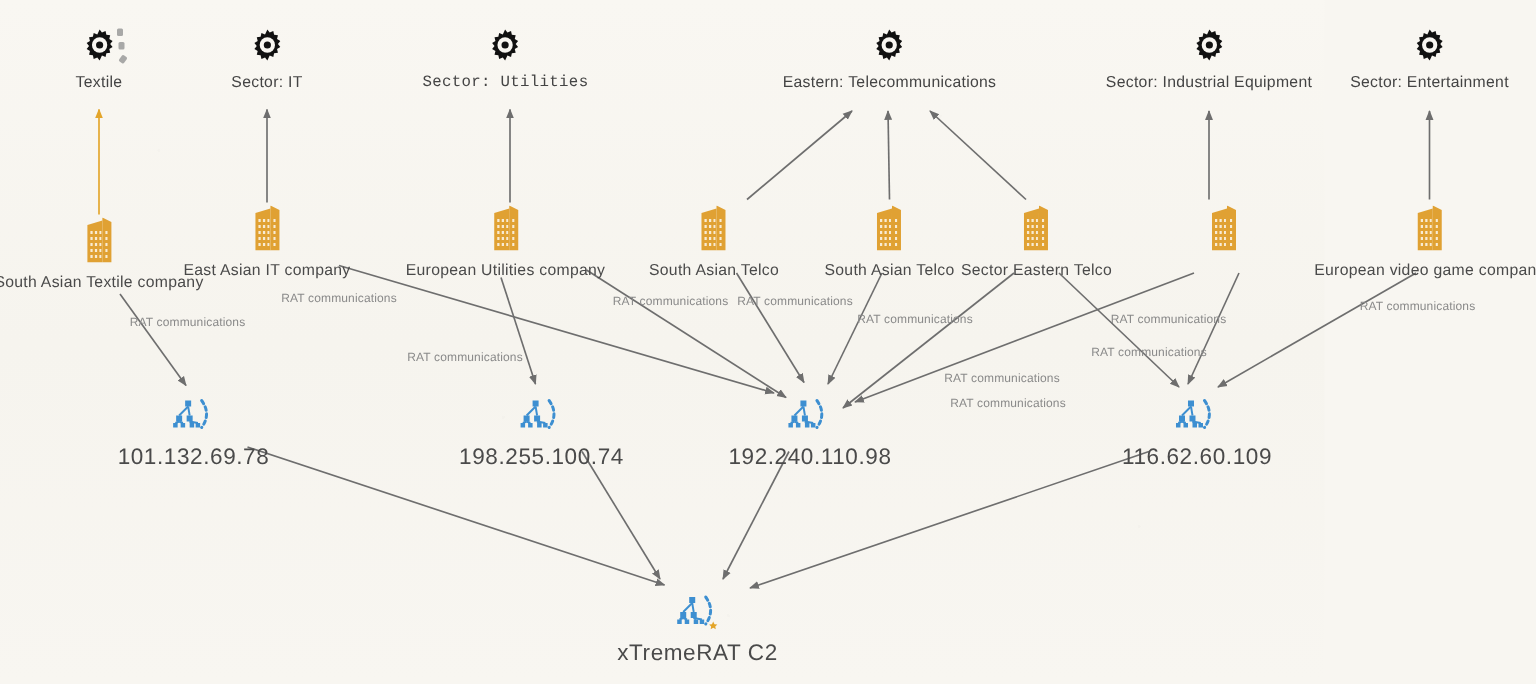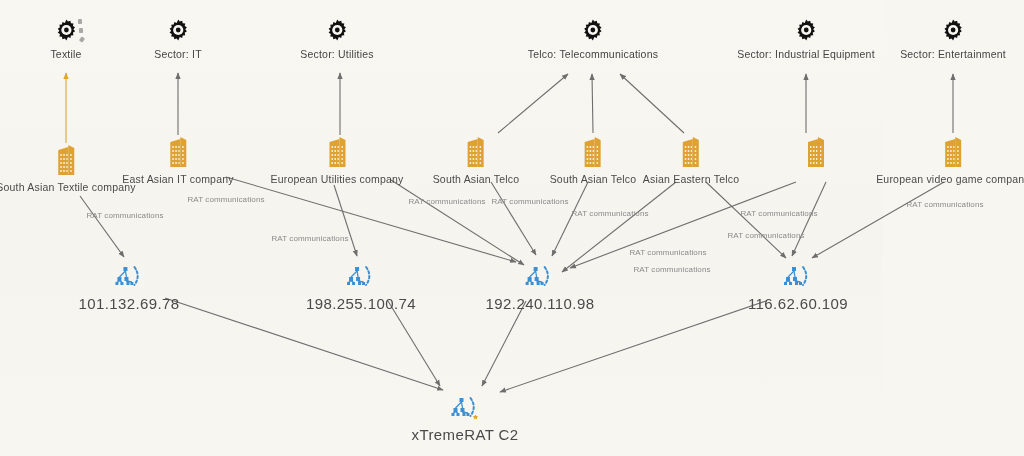--- a/index.html
+++ b/index.html
@@ -101,35 +101,35 @@
         <i style="left:2px;top:18px;transform:rotate(35deg)"></i>
       </div>
       <div class="node sector" style="left: 178px; top: 18px;">
         <span class="glyph"><svg width="24" height="24" viewBox="0 0 24 24" xmlns="http://www.w3.org/2000/svg">
             <path fill="#111" d="M12 1.6l1.55 2.02 2.4-.95.55 2.52 2.55.3-.6 2.5 2.2 1.35-1.6 2 1.6 2-2.2 1.35.6 2.5-2.55.3-.55 2.52-2.4-.95L12 22.4l-1.55-2.02-2.4.95-.55-2.52-2.55-.3.6-2.5-2.2-1.35 1.6-2-1.6-2 2.2-1.35-.6-2.5 2.55-.3.55-2.52 2.4.95L12 1.6z"></path>
             <circle cx="12" cy="12" r="5.1" fill="#f8f6f1"></circle>
             <circle cx="12" cy="12" r="2.4" fill="#111"></circle>
           </svg></span>
         <span class="nlabel">Sector: IT</span>
       </div>
-      <div class="node sector" style="left: 337px; top: 18px;">
+      <div class="node sector" style="left: 337px; top: 18px; font-family: Liberation Mono, monospace;">
         <span class="glyph"><svg width="24" height="24" viewBox="0 0 24 24" xmlns="http://www.w3.org/2000/svg">
             <path fill="#111" d="M12 1.6l1.55 2.02 2.4-.95.55 2.52 2.55.3-.6 2.5 2.2 1.35-1.6 2 1.6 2-2.2 1.35.6 2.5-2.55.3-.55 2.52-2.4-.95L12 22.4l-1.55-2.02-2.4.95-.55-2.52-2.55-.3.6-2.5-2.2-1.35 1.6-2-1.6-2 2.2-1.35-.6-2.5 2.55-.3.55-2.52 2.4.95L12 1.6z"></path>
             <circle cx="12" cy="12" r="5.1" fill="#f8f6f1"></circle>
             <circle cx="12" cy="12" r="2.4" fill="#111"></circle>
           </svg></span>
         <span class="nlabel">Sector: Utilities</span>
       </div>
       <div class="node sector" style="left: 593px; top: 18px;">
         <span class="glyph"><svg width="24" height="24" viewBox="0 0 24 24" xmlns="http://www.w3.org/2000/svg">
             <path fill="#111" d="M12 1.6l1.55 2.02 2.4-.95.55 2.52 2.55.3-.6 2.5 2.2 1.35-1.6 2 1.6 2-2.2 1.35.6 2.5-2.55.3-.55 2.52-2.4-.95L12 22.4l-1.55-2.02-2.4.95-.55-2.52-2.55-.3.6-2.5-2.2-1.35 1.6-2-1.6-2 2.2-1.35-.6-2.5 2.55-.3.55-2.52 2.4.95L12 1.6z"></path>
             <circle cx="12" cy="12" r="5.1" fill="#f8f6f1"></circle>
             <circle cx="12" cy="12" r="2.4" fill="#111"></circle>
           </svg></span>
-        <span class="nlabel">Telco: Telecommunications</span>
+        <span class="nlabel">Eastern: Telecommunications</span>
       </div>
       <div class="node sector" style="left: 806px; top: 18px; text-align: center;">
         <span class="glyph"><svg width="24" height="24" viewBox="0 0 24 24" xmlns="http://www.w3.org/2000/svg">
             <path fill="#111" d="M12 1.6l1.55 2.02 2.4-.95.55 2.52 2.55.3-.6 2.5 2.2 1.35-1.6 2 1.6 2-2.2 1.35.6 2.5-2.55.3-.55 2.52-2.4-.95L12 22.4l-1.55-2.02-2.4.95-.55-2.52-2.55-.3.6-2.5-2.2-1.35 1.6-2-1.6-2 2.2-1.35-.6-2.5 2.55-.3.55-2.52 2.4.95L12 1.6z"></path>
             <circle cx="12" cy="12" r="5.1" fill="#f8f6f1"></circle>
             <circle cx="12" cy="12" r="2.4" fill="#111"></circle>
           </svg></span>
         <span class="nlabel">Sector: Industrial Equipment</span>
       </div>
       <div class="node sector" style="left: 953px; top: 18px;">
@@ -307,21 +307,21 @@
               <rect x="3" y="25" width="1.5" height="2"></rect>
               <rect x="6" y="25" width="1.5" height="2"></rect>
               <rect x="9" y="25" width="1.3" height="2"></rect>
               <rect x="13" y="9" width="1.4" height="2"></rect>
               <rect x="13" y="13" width="1.4" height="2"></rect>
               <rect x="13" y="17" width="1.4" height="2"></rect>
               <rect x="13" y="21" width="1.4" height="2"></rect>
               <rect x="13" y="25" width="1.4" height="2"></rect>
             </g>
           </svg></span>
-        <span class="nlabel">Asian Eastern Telco</span>
+        <span class="nlabel">Sector Eastern Telco</span>
       </div>
       <div class="node company" style="left: 816px; top: 137px;">
         <span class="glyph"><svg width="18" height="30" viewBox="0 0 18 30" xmlns="http://www.w3.org/2000/svg">
             <path d="M11 0 L17 3 L17 30 L11 30 Z" fill="#e0a133"></path>
             <path d="M1 5 L11 2 L11 30 L1 30 Z" fill="#e0a133"></path>
             <g fill="#fdf8ef" opacity=".85">
               <rect x="3" y="9" width="1.5" height="2"></rect>
               <rect x="6" y="9" width="1.5" height="2"></rect>
               <rect x="9" y="9" width="1.3" height="2"></rect>
               <rect x="3" y="13" width="1.5" height="2"></rect>

